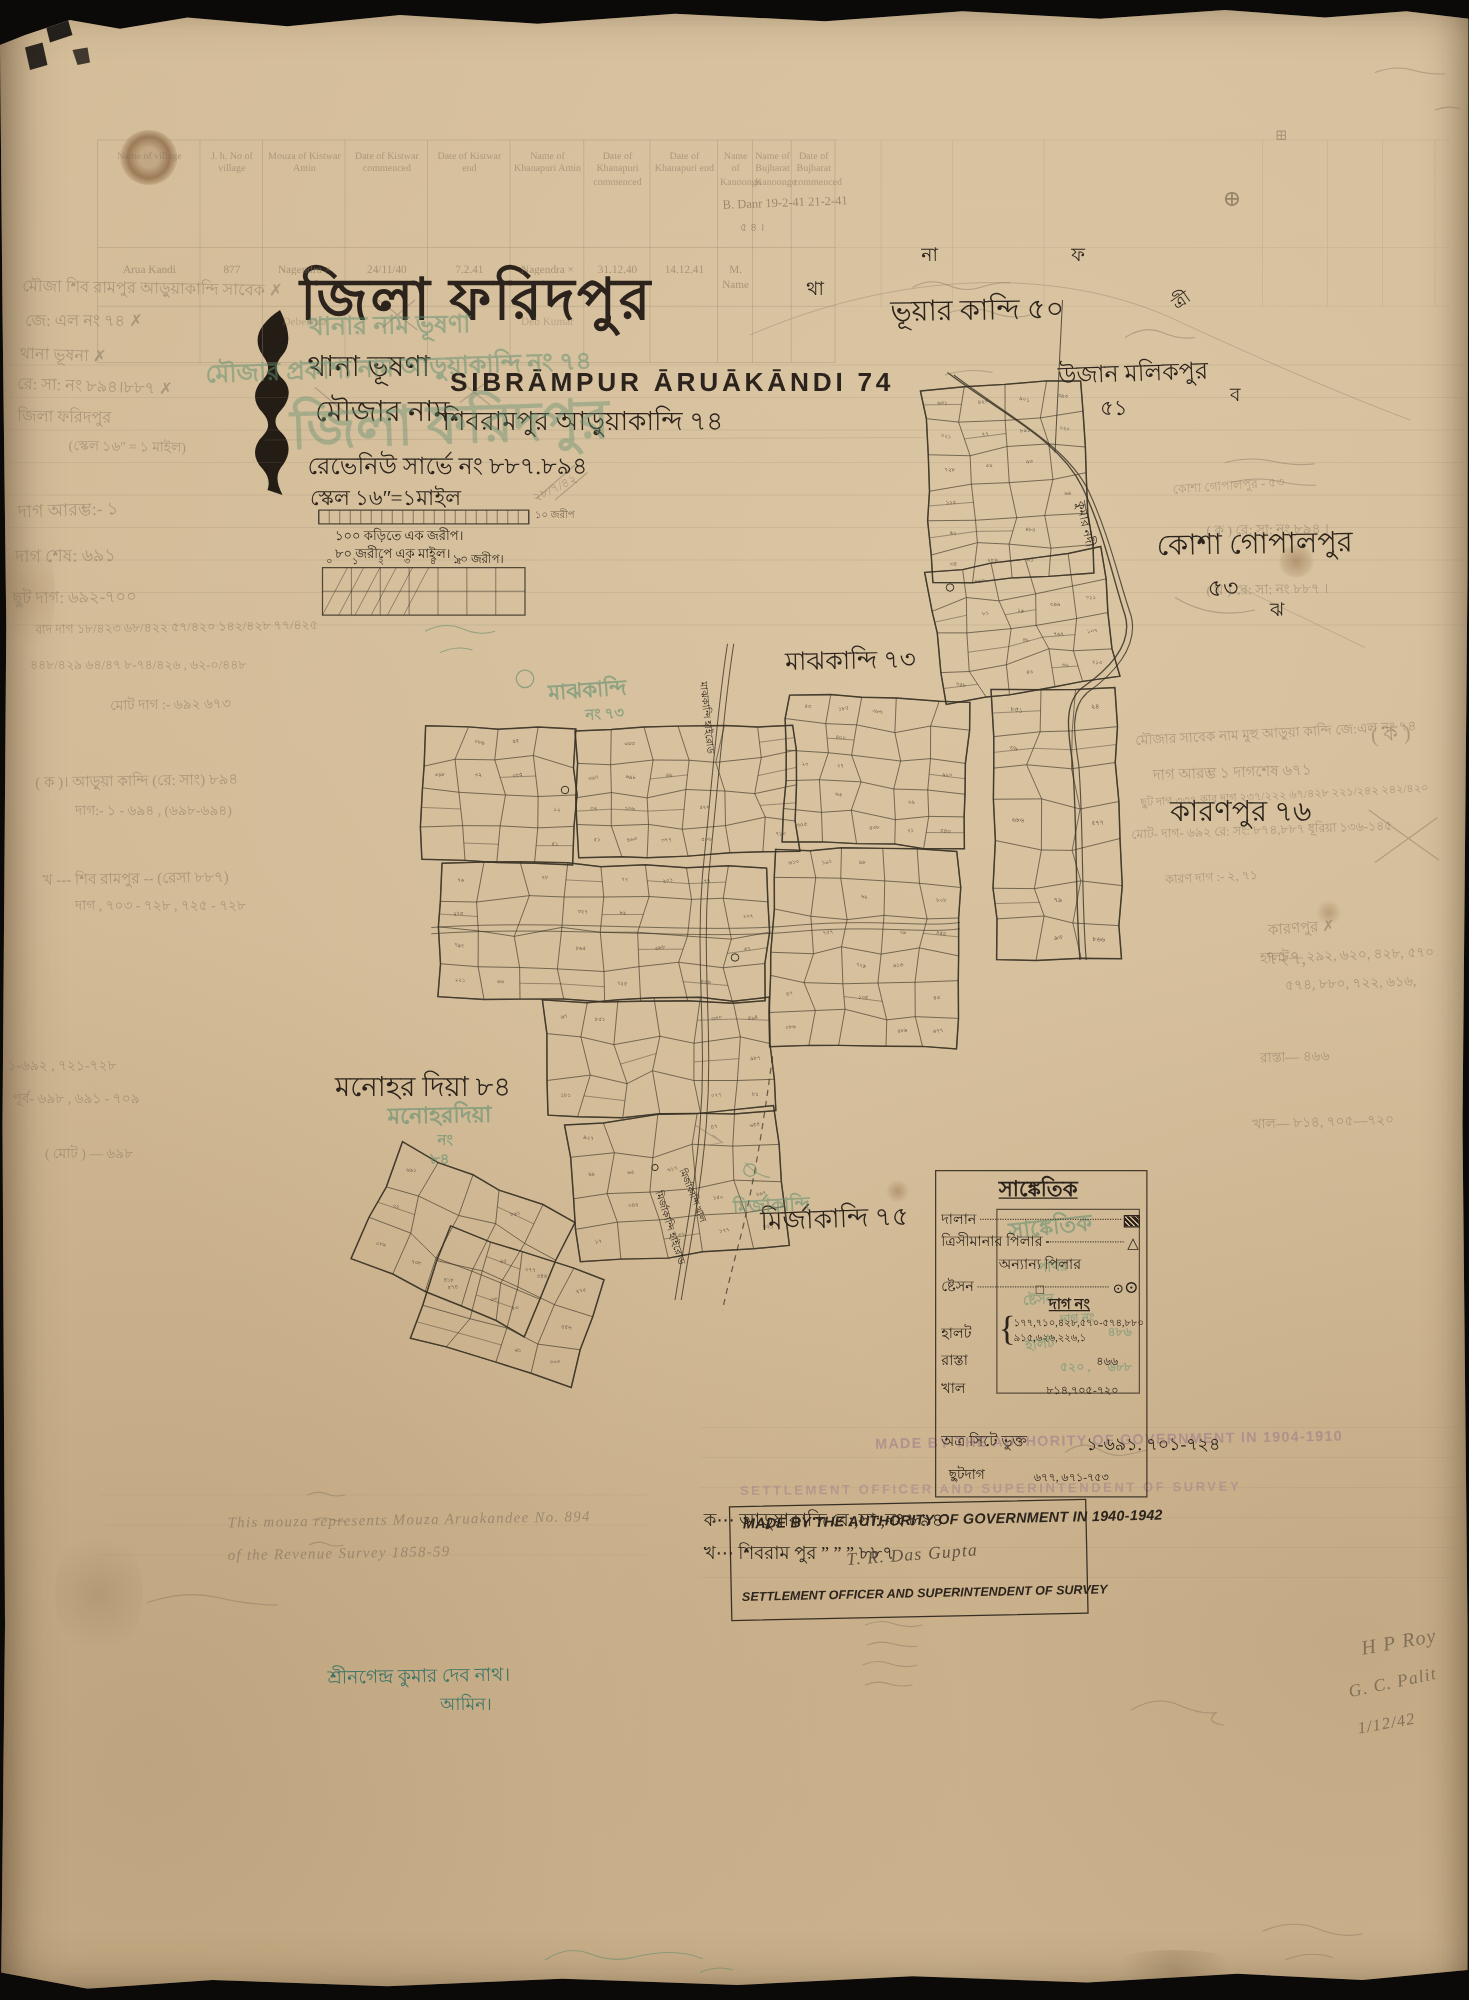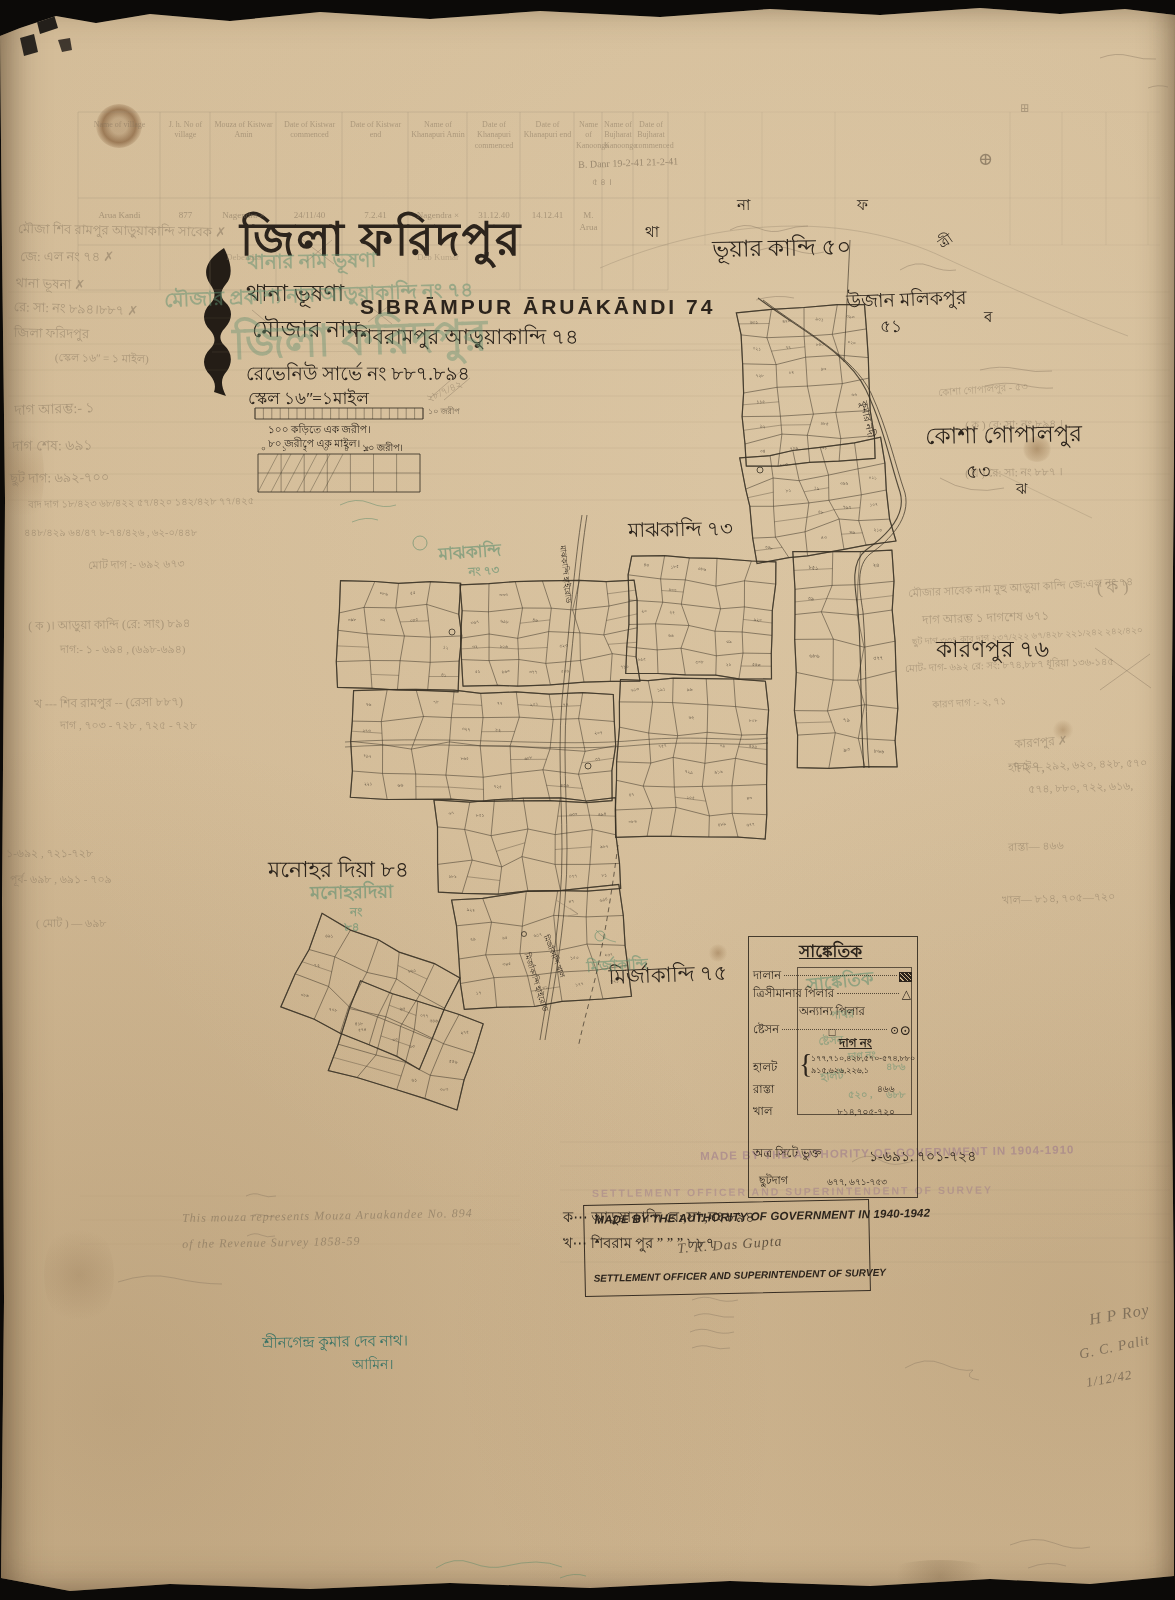--- a/index.html
+++ b/index.html
@@ -502,21 +502,21 @@
         <div class="lbl pencil" style="left: 604px; top: 120px; width: 28px; font-size: 8px; opacity: 0.5; white-space: normal; line-height: 1.3; text-align: center;">Name of Bujharat Kanoongo</div>
         <div class="lbl pencil" style="left: 635px; top: 120px; width: 32px; font-size: 8px; opacity: 0.5; white-space: normal; line-height: 1.3; text-align: center;">Date of Bujharat commenced</div>
         <div class="lbl pencil" style="left: 80px; top: 210px; width: 79px; font-size: 9px; opacity: 0.55; white-space: normal; line-height: 1.3; text-align: center;">Arua Kandi</div>
         <div class="lbl pencil" style="left: 162px; top: 210px; width: 47px; font-size: 9px; opacity: 0.55; white-space: normal; line-height: 1.3; text-align: center;">877</div>
         <div class="lbl pencil" style="left: 212px; top: 210px; width: 63px; font-size: 9px; opacity: 0.55; white-space: normal; line-height: 1.3; text-align: center;">Nagendra ×</div>
         <div class="lbl pencil" style="left: 278px; top: 210px; width: 63px; font-size: 9px; opacity: 0.55; white-space: normal; line-height: 1.3; text-align: center;">24/11/40</div>
         <div class="lbl pencil" style="left: 344px; top: 210px; width: 63px; font-size: 9px; opacity: 0.55; white-space: normal; line-height: 1.3; text-align: center;">7.2.41</div>
         <div class="lbl pencil" style="left: 410px; top: 210px; width: 56px; font-size: 9px; opacity: 0.55; white-space: normal; line-height: 1.3; text-align: center;">Nagendra ×</div>
         <div class="lbl pencil" style="left: 469px; top: 210px; width: 50px; font-size: 9px; opacity: 0.55; white-space: normal; line-height: 1.3; text-align: center;">31.12.40</div>
         <div class="lbl pencil" style="left: 522px; top: 210px; width: 51px; font-size: 9px; opacity: 0.55; white-space: normal; line-height: 1.3; text-align: center;">14.12.41</div>
-        <div class="lbl pencil" style="left: 576px; top: 210px; width: 25px; font-size: 9px; opacity: 0.55; white-space: normal; line-height: 1.3; text-align: center;">M. Arua</div>
+        <div class="lbl pencil" style="left: 576px; top: 210px; width: 25px; font-size: 9px; opacity: 0.55; white-space: normal; line-height: 1.3; text-align: center;">M. Name</div>
         <div class="lbl pencil" style="left: 212px; top: 252px; width: 63px; font-size: 9px; opacity: 0.35; white-space: normal; line-height: 1.3; text-align: center;">Debendra</div>
         <div class="lbl pencil" style="left: 410px; top: 252px; width: 56px; font-size: 9px; opacity: 0.35; white-space: normal; line-height: 1.3; text-align: center;">Deb Kumar</div>
       </div>
 
     <div class="layer">
       <span class="lbl purple sans" style="left:700px;top:1150px;font-size:11.5px;letter-spacing:1px;opacity:.5;transform:rotate(-1deg);font-weight:bold;">MADE BY THE AUTHORITY OF GOVERNMENT IN 1904-1910</span>
       <span class="lbl purple sans" style="left:592px;top:1188px;font-size:10.5px;letter-spacing:2px;opacity:.4;transform:rotate(-.5deg);font-weight:bold;">SETTLEMENT OFFICER AND SUPERINTENDENT OF SURVEY</span>
     </div>
 
     <div id="legend-box">

